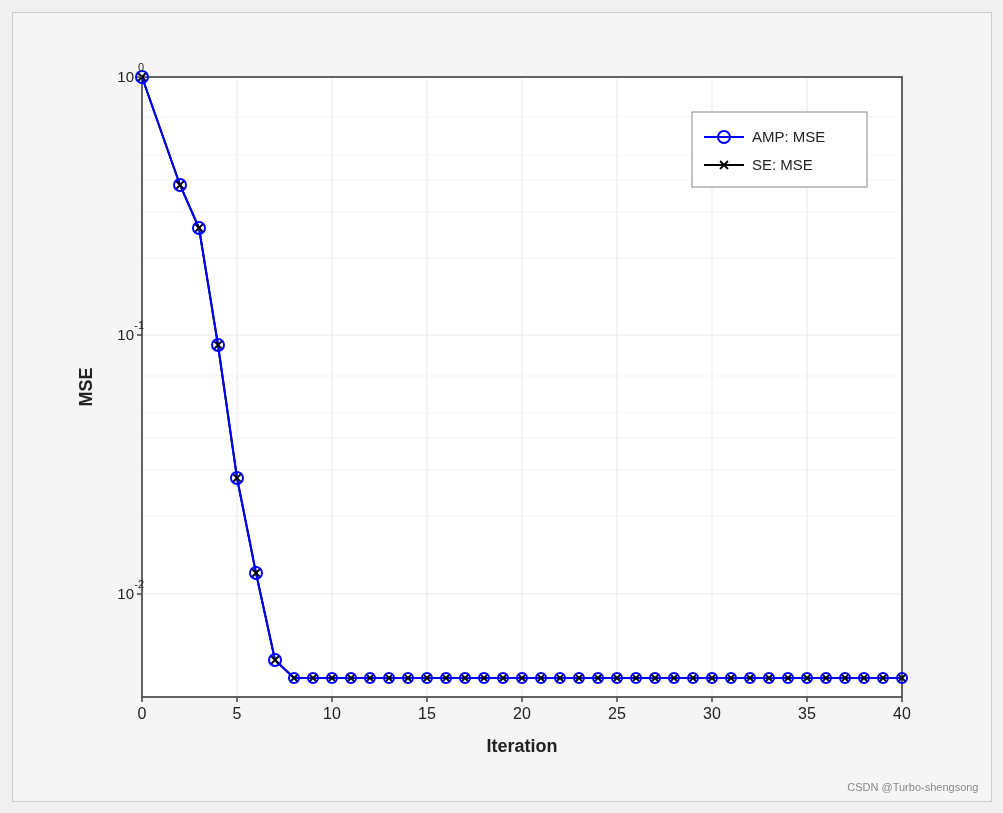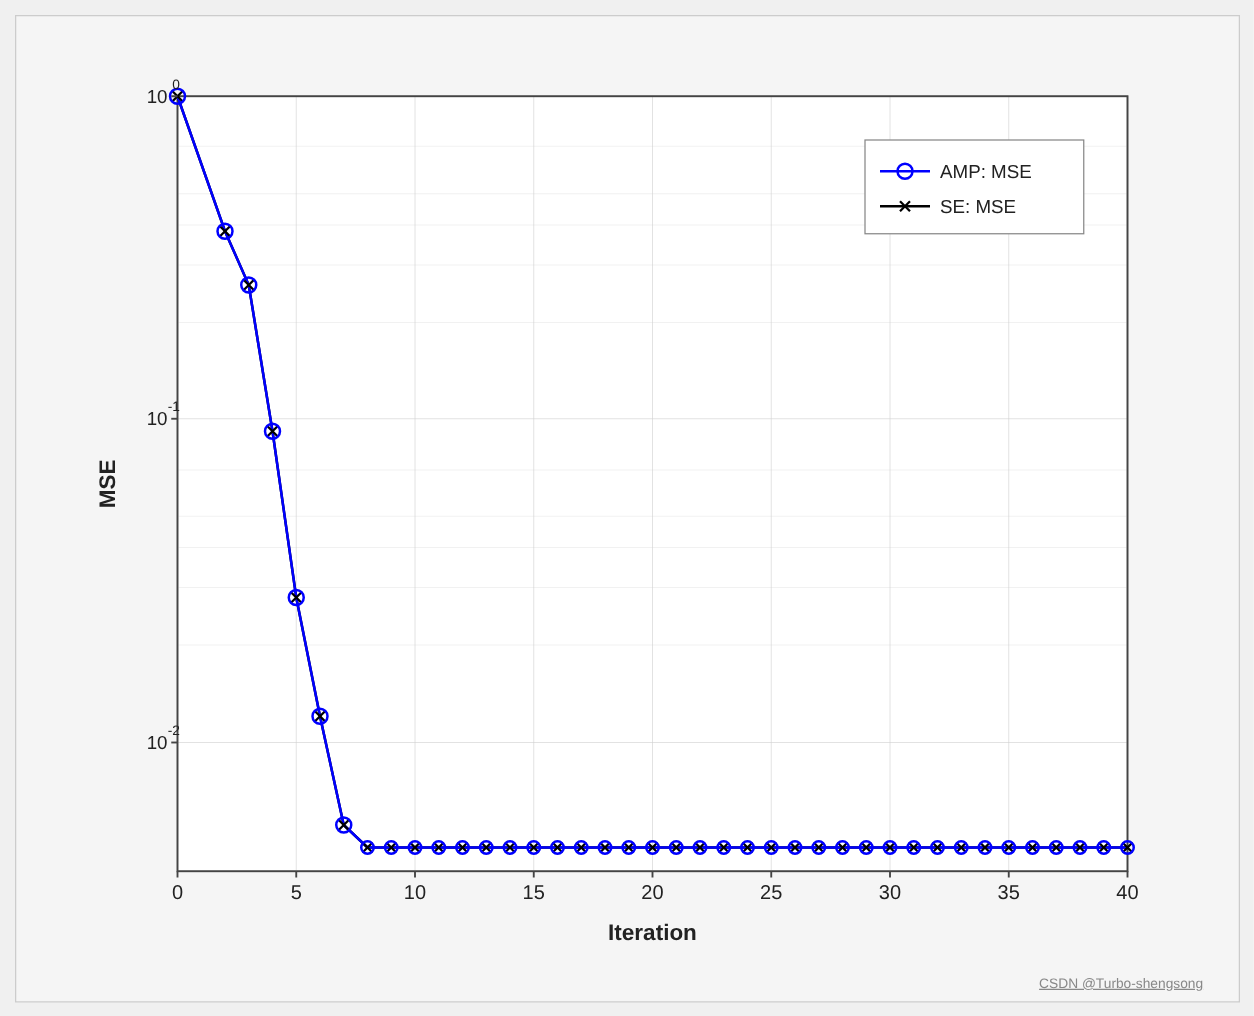--- a/index.html
+++ b/index.html
@@ -27,24 +27,23 @@
       width: 860px;
       height: 700px;
     }
     svg {
       width: 100%;
       height: 100%;
     }
     .watermark {
       position: absolute;
       bottom: 8px;
-      right: 28px;
+      right: 12px;
       font-size: 11px;
       color: #888;
-      text-decoration: underline;
     }
   </style>
 </head>
 <body>
 
 <div class="chart-container">
   <div class="chart-area">
     <svg viewBox="0 0 860 700" xmlns="http://www.w3.org/2000/svg">
 
       <rect x="70" y="20" width="760" height="620" fill="white" stroke="#888" stroke-width="1"></rect>

